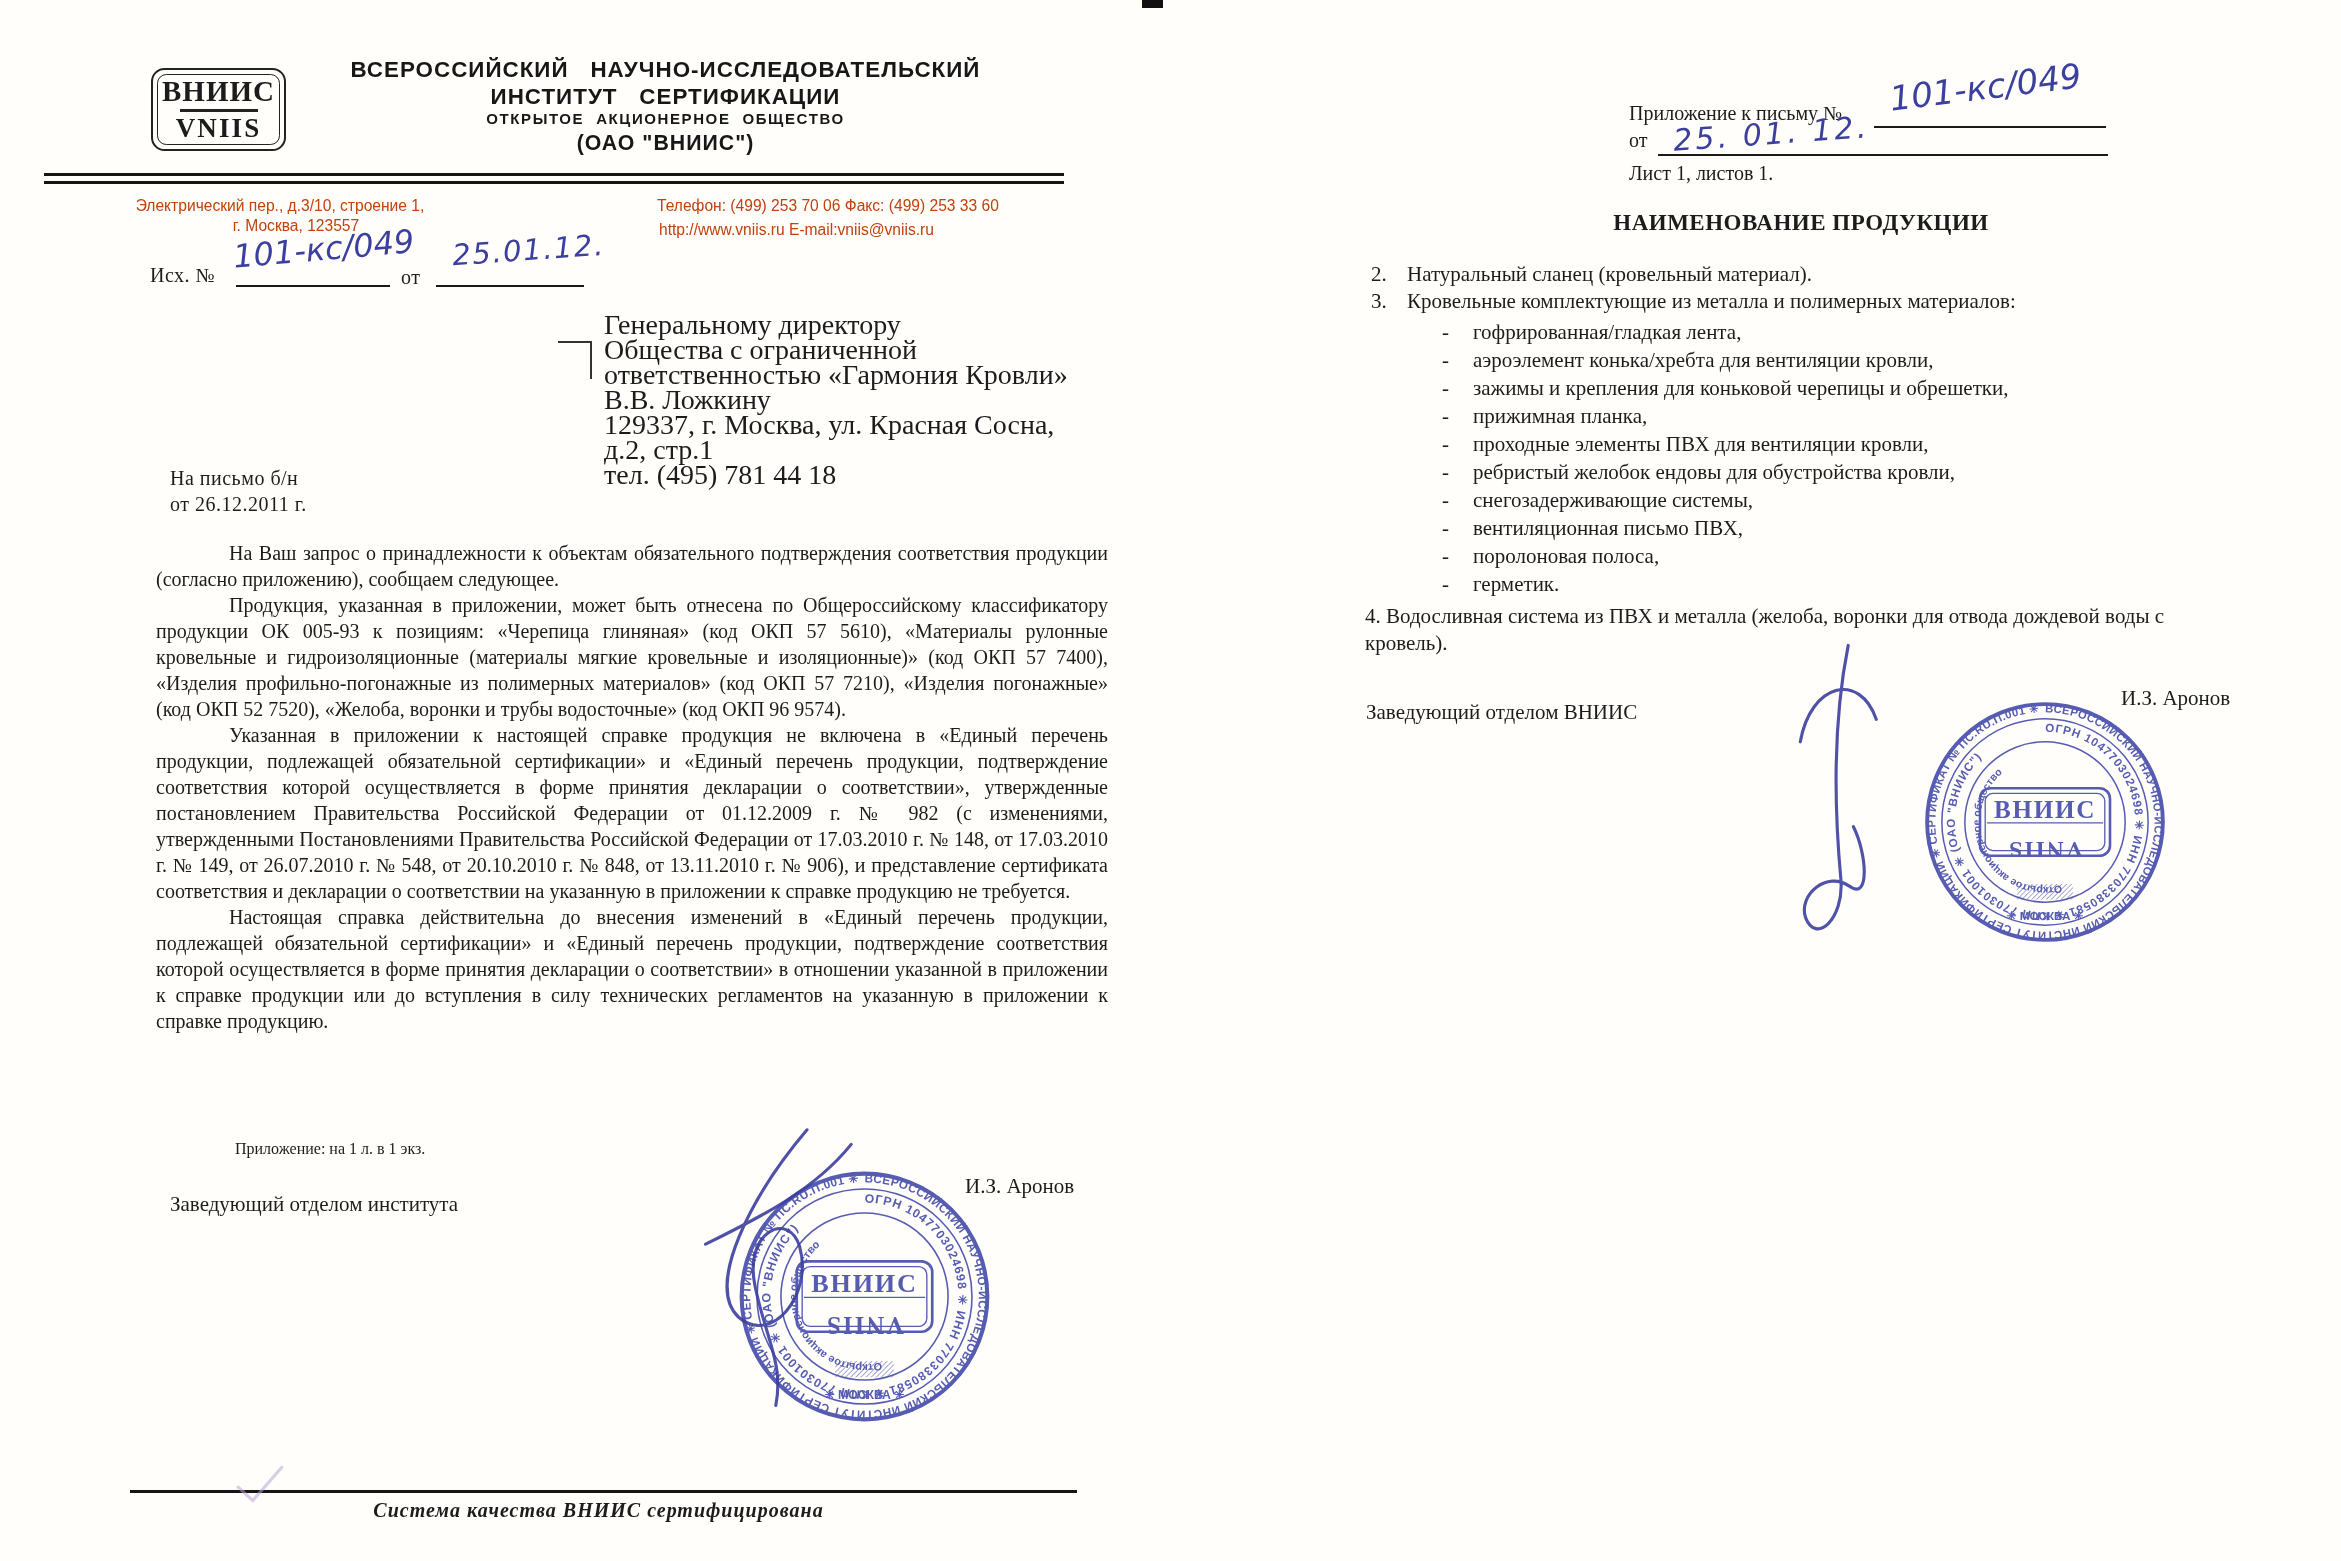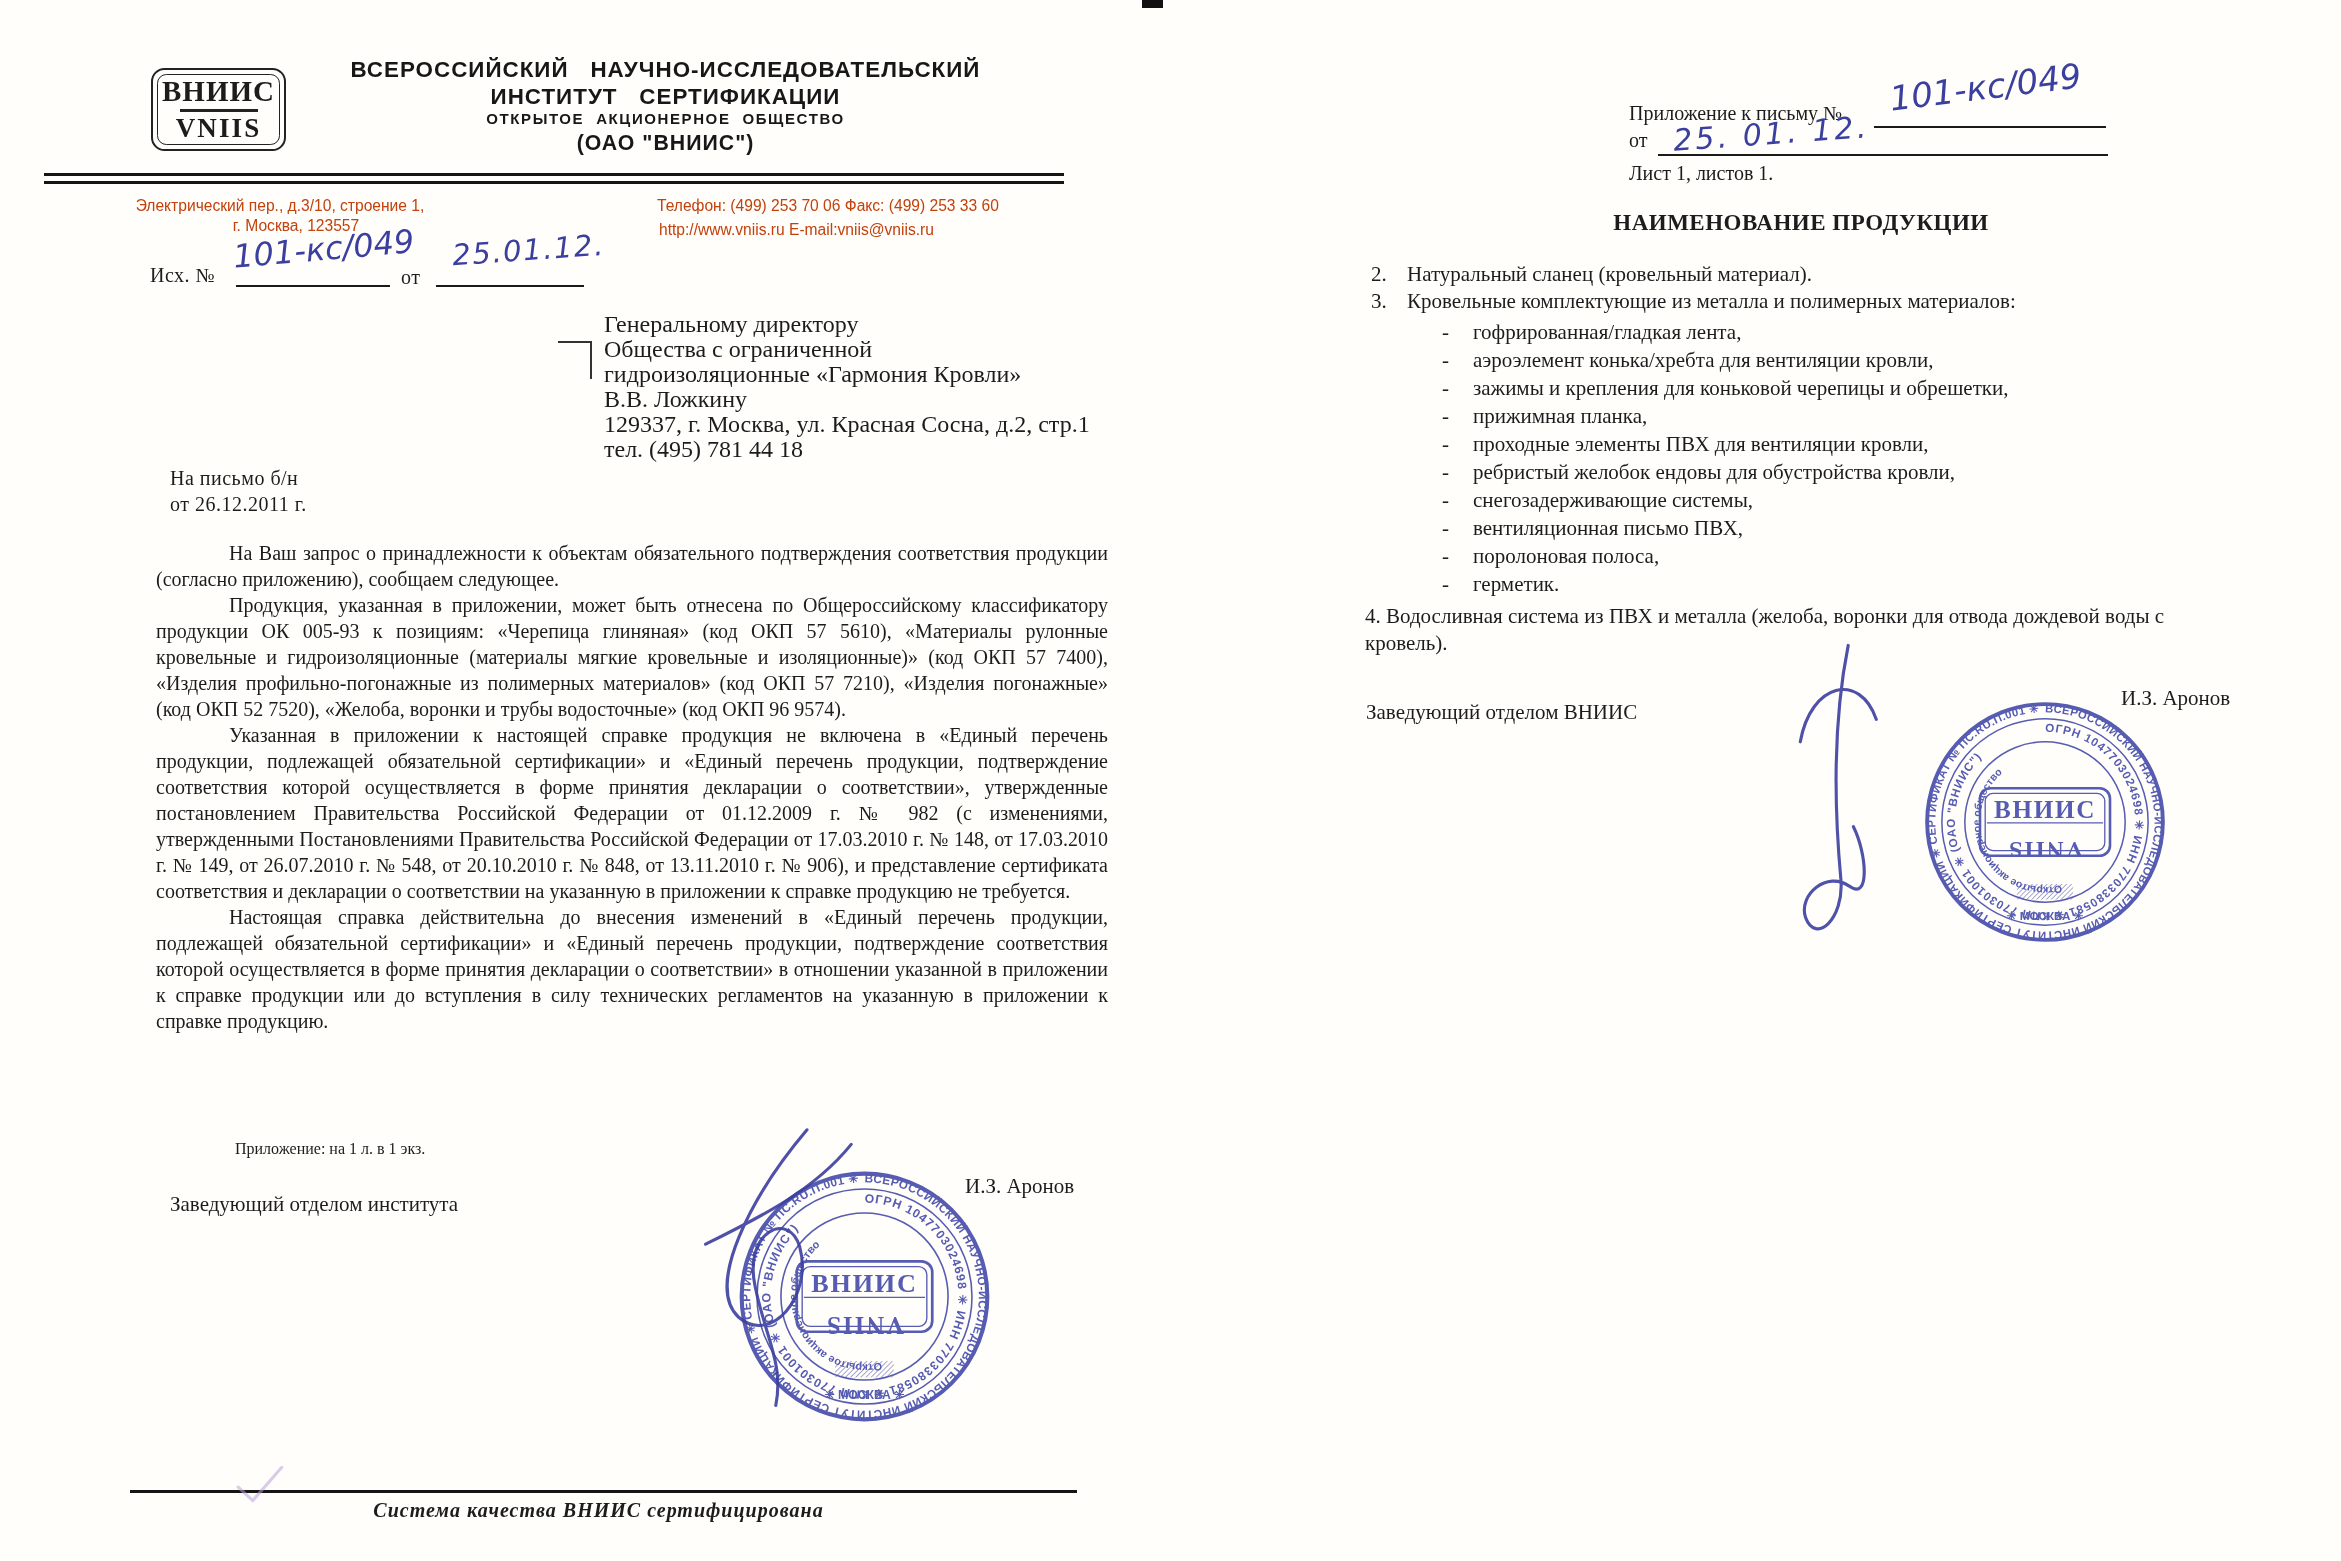--- a/index.html
+++ b/index.html
@@ -21,21 +21,21 @@
           letter-spacing:1.6px;word-spacing:6.2px;color:#171717;}
   .lh-org{left:291px;top:131px;width:749px;text-align:center;
           font-family:"Liberation Sans",sans-serif;font-weight:bold;font-size:21.3px;letter-spacing:1px;color:#171717;}
   .rule{background:#151515;}
   .addr{font-family:"Liberation Sans",sans-serif;font-size:15.6px;color:#c2410c;}
   
   .typed{font-size:20px;letter-spacing:0.5px;}
   .hw{font-family:"DejaVu Sans",sans-serif;font-style:italic;color:#3b3f9e;white-space:nowrap;}
   .underl{height:2.1px;background:#1a1a1a;}
   
-  .recip{left:604px;top:312px;width:494px;font-size:24px;line-height:25px;}
+  .recip{left:604px;top:312px;width:494px;font-size:28px;line-height:25px;}
   .corner{left:558px;top:341px;width:32px;height:36px;border-top:2.1px solid #333;border-right:2.1px solid #333;}
   
   .body-block{left:156px;top:540px;width:952px;font-size:20px;line-height:26px;text-align:justify;}
   .body-block p{margin:0;text-indent:73px;}
   .enclosure{left:235px;top:1140px;font-size:16px;}
   .signer{font-size:21px;}
   .bold-lines{left:170px;top:1239px;font-size:21px;font-weight:bold;line-height:25px;}
   .footer-text{left:156px;top:1499px;width:885px;text-align:center;
                font-size:20px;font-weight:bold;font-style:italic;letter-spacing:1px;}
   
@@ -81,21 +81,21 @@
   <div class="abs underl" style="left:236px;top:285px;width:154px;"></div>
   <div class="abs typed" style="left:401px;top:266px;">от</div>
   <div class="abs underl" style="left:436px;top:285px;width:148px;"></div>
   <div class="abs hw" style="left:233px;top:230px;font-size:32px;transform:rotate(-5deg);">101-кс/049</div>
   <div class="abs hw" style="left:452px;top:233px;font-size:29px;transform:rotate(-4deg);letter-spacing:1.6px;">25.01.12.</div>
 
   <div class="abs corner"></div>
   <div class="abs recip">
     <div>Генеральному директору</div>
     <div>Общества с ограниченной</div>
-    <div>гидроизоляционные «Гармония Кровли»</div>
+    <div>ответственностью «Гармония Кровли»</div>
     <div>В.В. Ложкину</div>
     <div>129337, г. Москва, ул. Красная Сосна, д.2, стр.1</div>
     <div>тел. (495) 781 44 18</div>
   </div>
 
   <div class="abs typed" style="left:170px;top:467px;">На письмо б/н</div>
   <div class="abs typed" style="left:170px;top:493px;">от 26.12.2011 г.</div>
 
   <div class="abs body-block">
     <p>На Ваш запрос о принадлежности к объектам обязательного подтверждения соответствия продукции (согласно приложению), сообщаем следующее.</p>

